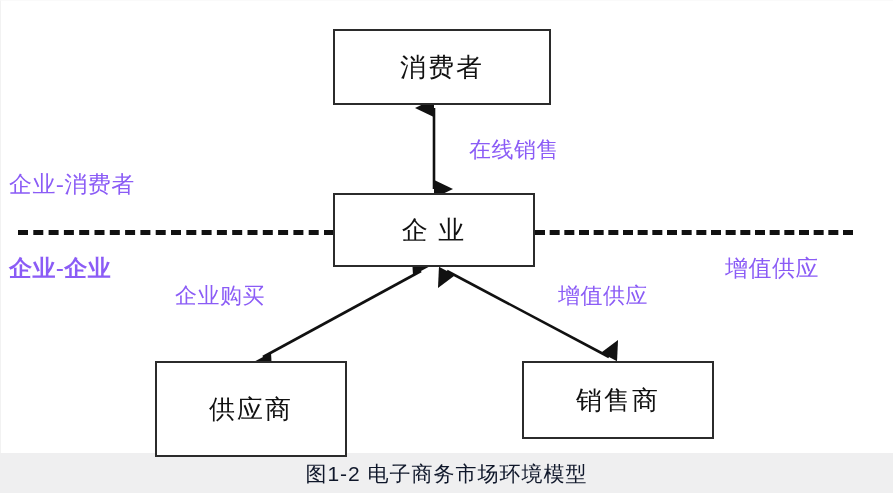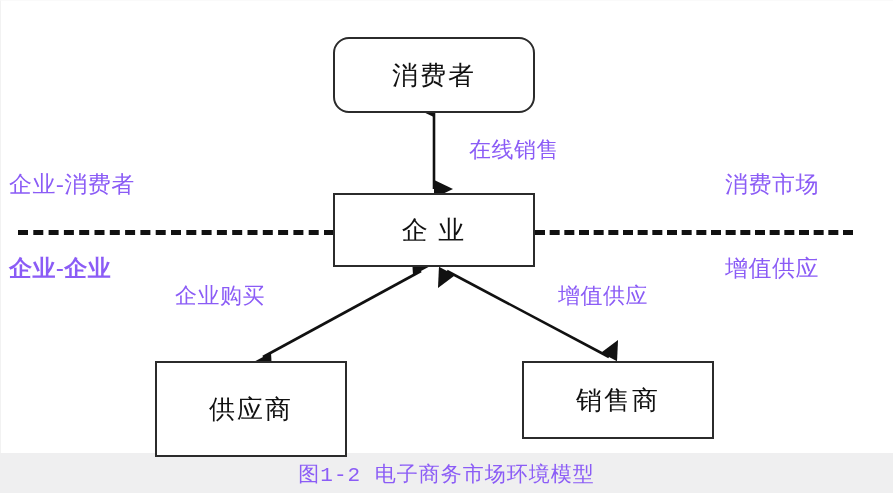--- a/index.html
+++ b/index.html
@@ -35,43 +35,43 @@
     background: #efeff0;
   }
   .caption-text {
     position: absolute;
     left: 0;
     top: 7px;
     width: 893px;
     text-align: center;
     font-size: 21px;
     letter-spacing: 1px;
-    color: #8b5cf6;
-    font-family: Liberation Mono, monospace;
+    color: #0f172a;
+    font-family: Liberation Sans, sans-serif;
     white-space: nowrap;
   }
   
   .node-box {
     position: absolute;
     box-sizing: border-box;
     border: 2px solid #2b2b2b;
     background: #ffffff;
     display: flex;
     align-items: center;
     justify-content: center;
     z-index: 5;
   }
   .node-label {
     font-size: 26px;
     color: #111111;
     letter-spacing: 2px;
     white-space: nowrap;
     font-family: "Liberation Serif", "DejaVu Serif", serif;
   }
-  #box-consumer { left: 332px; top: 36px;  width: 202px; height: 76px; border-radius: 16px; }
+  #box-consumer { left: 332px; top: 28px;  width: 218px; height: 76px; }
   #box-company  { left: 332px; top: 192px; width: 202px; height: 74px; }
   #box-supplier { left: 154px; top: 360px; width: 192px; height: 96px; }
   #box-reseller { left: 521px; top: 360px; width: 192px; height: 78px; }
 
   
   .edge-label, .side-label {
     position: absolute;
     font-size: 22px;
     color: #8b5cf6;
     white-space: nowrap;
@@ -153,21 +153,20 @@
     <div class="node-box" id="box-reseller">
       <span class="node-label">销售商</span>
     </div>
 
     <div class="edge-label" id="label-online-sales">在线销售</div>
     <div class="edge-label" id="label-biz-purchase">企业购买</div>
     <div class="edge-label" id="label-value-supply">增值供应</div>
 
     <div class="side-label" id="label-b2c">企业-消费者</div>
     <div class="side-label" id="label-b2b">企业-企业</div>
-    <div class="side-label" id="label-consumer-market">消费市场</div>
     <div class="side-label" id="label-industry-market">增值供应</div>
 
   </div>
 
   <div class="caption-area">
     <div class="caption-text">图1-2 电子商务市场环境模型</div>
   </div>
 
 </div>
 

